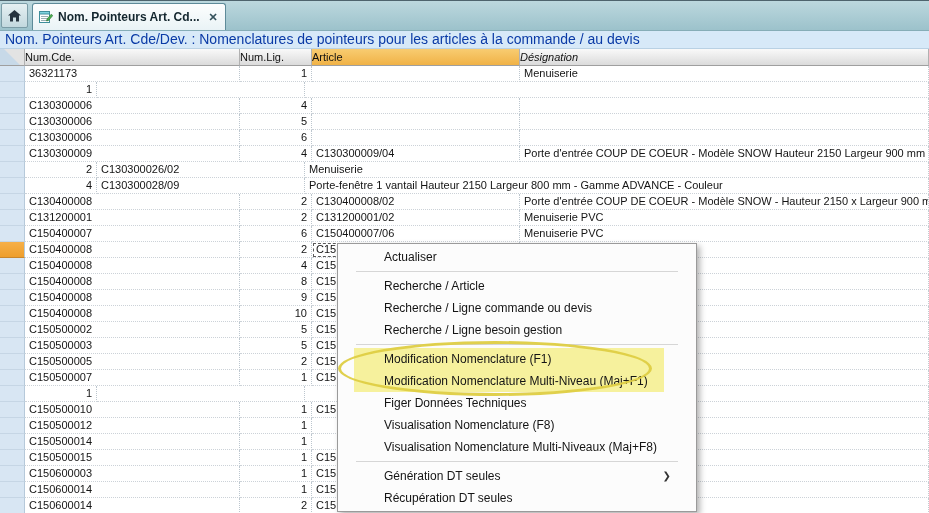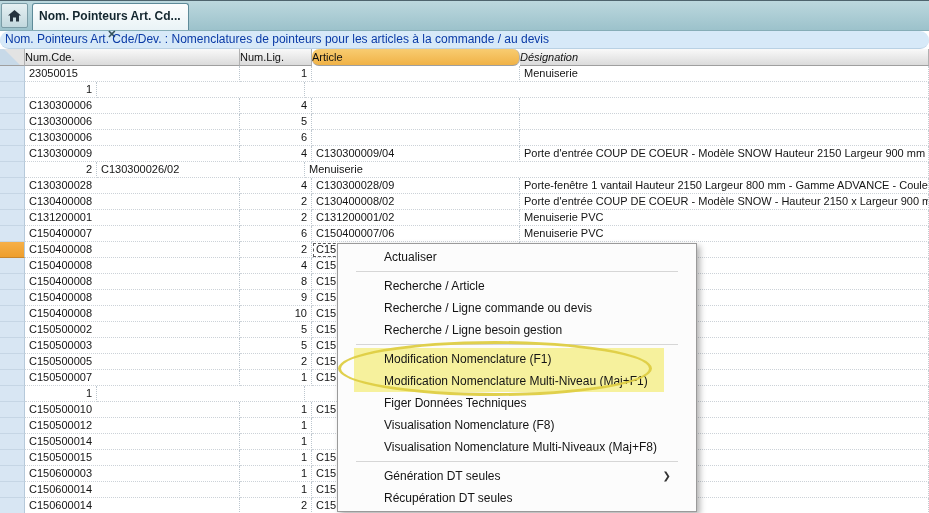--- a/index.html
+++ b/index.html
@@ -16,38 +16,38 @@
   }
   .home-btn {
     width: 27px; height: 25px; margin: 0 1px 2px 1px;
     background: linear-gradient(#e6f0f2, #c2d8de);
     border: 1px solid #7b9ca6; border-radius: 2px;
     display: flex; align-items: center; justify-content: center; cursor: default;
   }
   .tab {
     height: 27px; margin-left: 3px; display: flex; align-items: center; gap: 5px;
     padding: 0 7px 0 6px; background: linear-gradient(#fdfefe, #e9f3f6);
-    border: 1px solid #5e8b99; border-bottom: none; border-radius: 3px 3px 0 0; flex-direction: column;
+    border: 1px solid #5e8b99; border-bottom: none; border-radius: 3px 3px 0 0;
   }
   .tab-label { font-size: 12px; font-weight: bold; color: #13262e; white-space: nowrap; }
   .tab-close { font-size: 11px; font-weight: bold; color: #35525c; margin-left: 4px; }
   
   .title-bar {
     height: 18px; background: #d7e9f8; border-bottom: 1px solid #b9d1e4;
-    font-size: 12px; color: #0a3aa6; line-height: 17px; padding-left: 5px; white-space: nowrap; border-radius: 9px;
+    font-size: 14px; color: #0a3aa6; line-height: 17px; padding-left: 5px; white-space: nowrap;
   }
   
   .grid-header { display: flex; height: 17px; }
   .gh {
     background: linear-gradient(#f9f9f9, #dbdbdb);
     border-right: 1px solid #b1b1b1; border-bottom: 1px solid #9f9f9f;
     font-size: 11px; color: #111; line-height: 16px; overflow: hidden;
   }
   .gh.corner { width: 25px; background: linear-gradient(45deg, #c7d9e8 49%, #e3e3e3 51%); }
-  .gh.article { background: linear-gradient(#f8cc71, #f0b246); border-radius: 7px; }
+  .gh.article { background: linear-gradient(#f8cc71, #f0b246); }
   .col-cde { width: 215px; }
   .col-lig { width: 72px; }
   .col-art { width: 208px; }
   .col-des { flex: 1; font-style: italic; }
   .row { display: flex; height: 16px; background: #fff; }
   .cell {
     font-size: 11px; line-height: 15px; color: #141414; padding: 0 4px;
     white-space: nowrap; overflow: hidden;
     border-right: 1px dotted #bcc6ce; border-bottom: 1px dotted #ccd2d8;
   }
@@ -113,21 +113,21 @@
     <div class="grid-header">
       <div class="gh corner"></div>
       <div class="gh col-cde">Num.Cde.</div>
       <div class="gh col-lig">Num.Lig.</div>
       <div class="gh col-art article">Article</div>
       <div class="gh col-des">Désignation</div>
     </div>
     <div id="grid-body">
         <div class="row">
           <div class="cell sel"></div>
-          <div class="cell cde">23050015</div>
+          <div class="cell cde">36321173</div>
           <div class="cell lig">1</div>
           <div class="cell art"></div>
           <div class="cell des">Menuiserie</div>
         </div>
         <div class="row">
           <div class="cell sel"></div>
           <div class="cell lig">1</div>
           <div class="cell art"></div>
           <div class="cell des"></div>
         </div>
@@ -160,21 +160,20 @@
           <div class="cell des">Porte d'entrée COUP DE COEUR -  Modèle SNOW  Hauteur 2150 Largeur 900 mm -</div>
         </div>
         <div class="row">
           <div class="cell sel"></div>
           <div class="cell lig">2</div>
           <div class="cell art">C130300026/02</div>
           <div class="cell des">Menuiserie</div>
         </div>
         <div class="row">
           <div class="cell sel"></div>
-          <div class="cell cde">C130300028</div>
           <div class="cell lig">4</div>
           <div class="cell art">C130300028/09</div>
           <div class="cell des">Porte-fenêtre 1 vantail  Hauteur 2150 Largeur 800 mm - Gamme ADVANCE - Couleur</div>
         </div>
         <div class="row">
           <div class="cell sel"></div>
           <div class="cell cde">C130400008</div>
           <div class="cell lig">2</div>
           <div class="cell art">C130400008/02</div>
           <div class="cell des">Porte d'entrée COUP DE COEUR -  Modèle SNOW - Hauteur 2150 x Largeur 900 mm</div>

